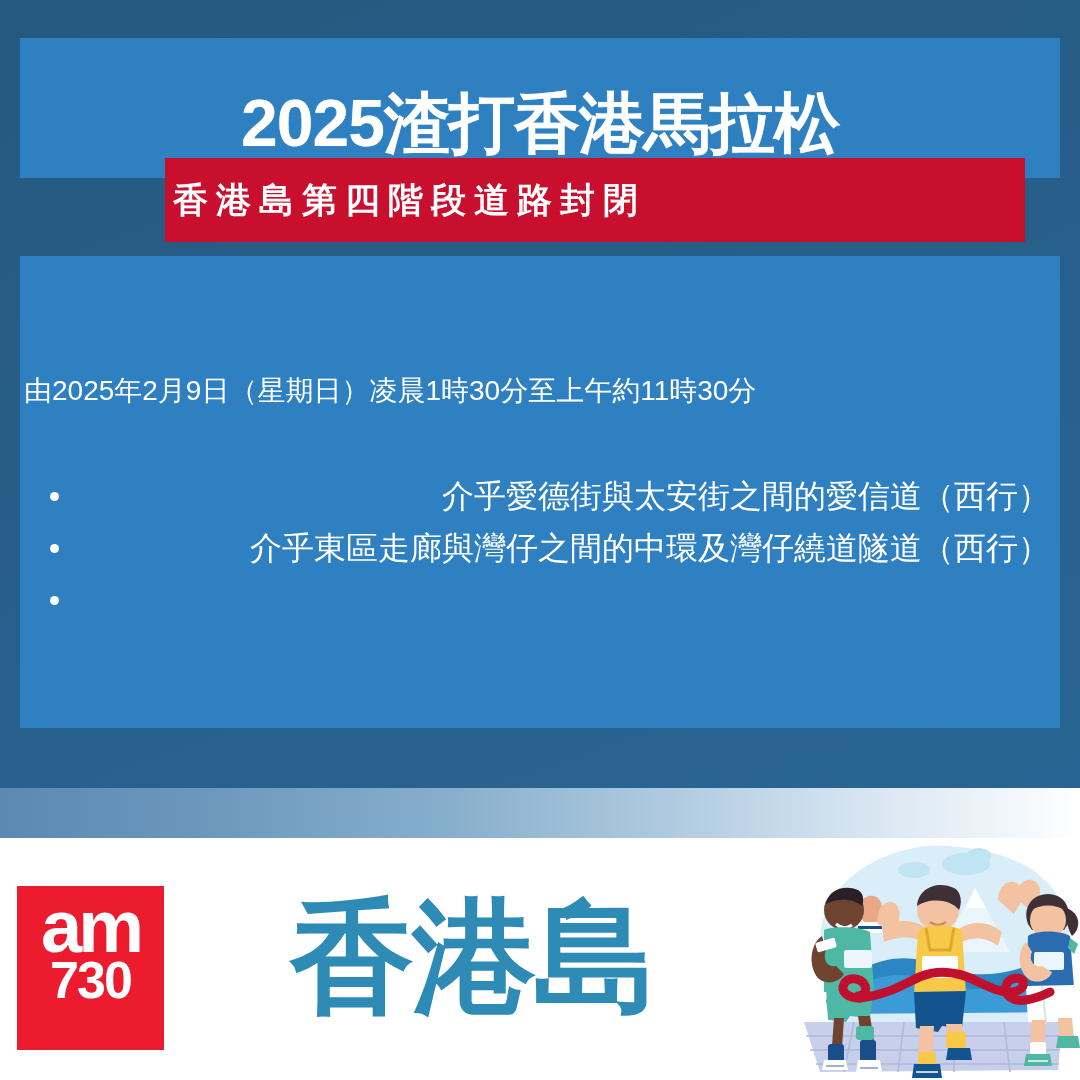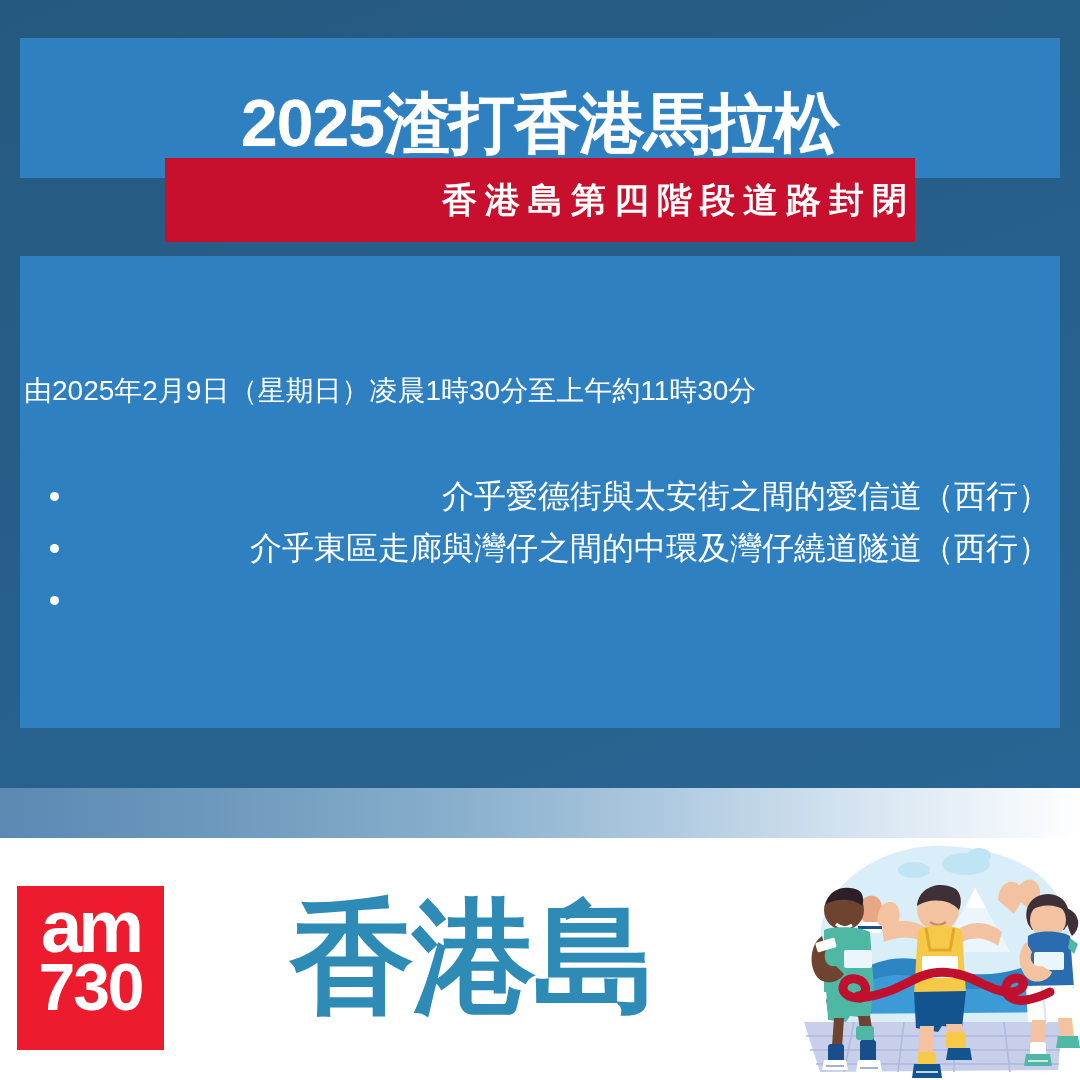--- a/index.html
+++ b/index.html
@@ -49,27 +49,27 @@
     z-index: 4;
     text-shadow: 0 0 1px rgba(255,255,255,0.5);
     margin-top: 40px;
   }
 
   
   .subtitle-banner {
     position: absolute;
     left: 165px;
     top: 158px;
-    width: 750px;
+    width: 860px;
     height: 84px;
     background: #C8102E;
     z-index: 5;
     display: flex;
     align-items: center;
-    justify-content: flex-end;
+    justify-content: flex-start;
   }
 
   .subtitle-text {
     color: #FFFFFF;
     font-size: 35px;
     font-weight: bold;
     letter-spacing: 8px;
     text-indent: 8px;
     white-space: nowrap;
   }
@@ -172,21 +172,21 @@
     letter-spacing: -4px;
     line-height: 1;
     font-family: "Liberation Sans", sans-serif;
   }
   .logo-730 {
     position: absolute;
     left: 0; right: 0;
     top: 68px;
     text-align: center;
     color: #FFFFFF;
-    font-size: 66px;
+    font-size: 52px;
     font-weight: bold;
     letter-spacing: -2px;
     line-height: 1;
   }
   .logo-lines {
     position: absolute;
     left: 62px;
     top: 12px;
     width: 76px;
     height: 64px;

